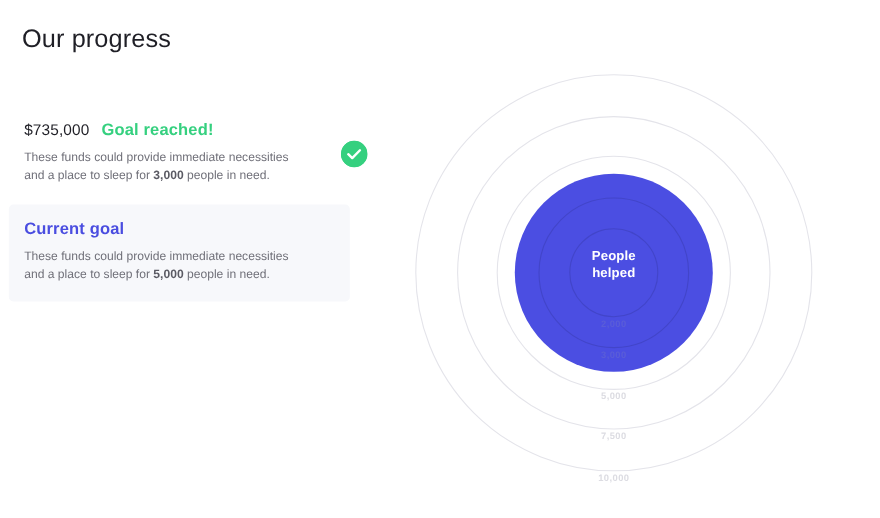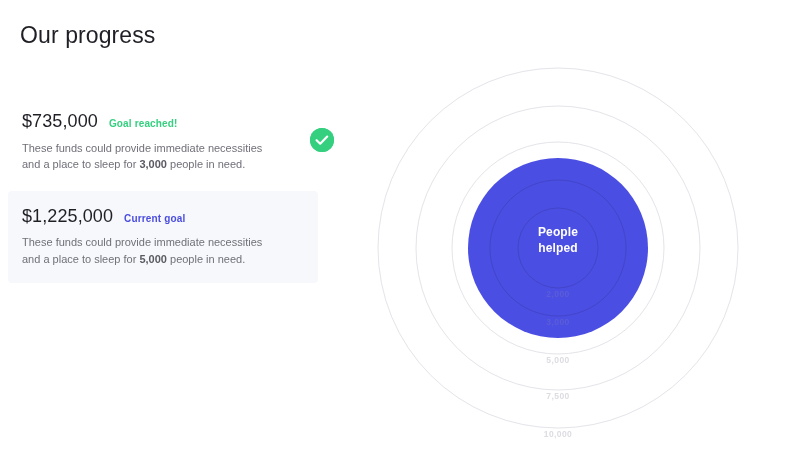--- a/index.html
+++ b/index.html
@@ -59,29 +59,29 @@
   }
 
   .tier-head {
     display: flex;
     align-items: baseline;
     gap: 11px;
     white-space: nowrap;
   }
 
   .tier-amount {
-    font-size: 18px;
+    font-size: 14px;
     font-weight: 400;
     color: #1f1f26;
     letter-spacing: 0.1px;
     line-height: 1.25;
   }
 
   .tier-badge {
-    font-size: 10px;
+    font-size: 15px;
     font-weight: 700;
     letter-spacing: 0.15px;
     line-height: 1.2;
   }
   .badge-reached { color: #35d07f; }
   .badge-current { color: #4a4de0; }
 
   .tier-desc {
     margin-top: 7px;
     font-size: 11px;
@@ -179,21 +179,20 @@
           <svg width="24" height="24" viewBox="0 0 24 24" aria-hidden="true">
             <circle cx="12" cy="12" r="12" fill="#35d07f"></circle>
             <path d="M6.6 12.2 L10.2 15.7 L17.2 8.6" fill="none" stroke="#ffffff" stroke-width="2.2" stroke-linecap="round" stroke-linejoin="round"></path>
           </svg>
         </span>
       </div>
     </div>
 
     <div class="tier is-current">
       <div class="tier-head">
-        <span class="tier-amount">$1,225,000</span>
         <span class="tier-badge badge-current">Current goal</span>
       </div>
       <p class="tier-desc">
         <span>These funds could provide immediate necessities and a place to sleep for </span><b>5,000</b><span> people in need.</span>
       </p>
     </div>
 
 
   </div>
 

